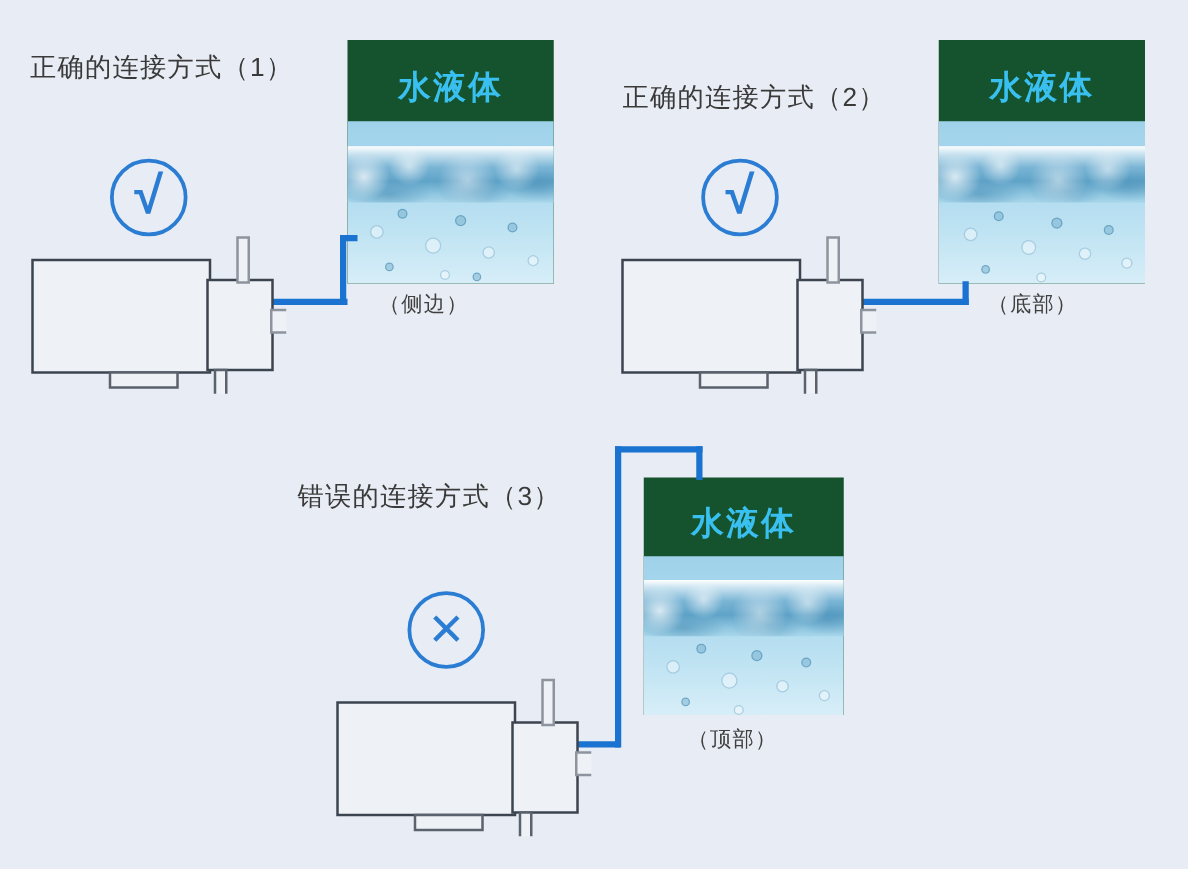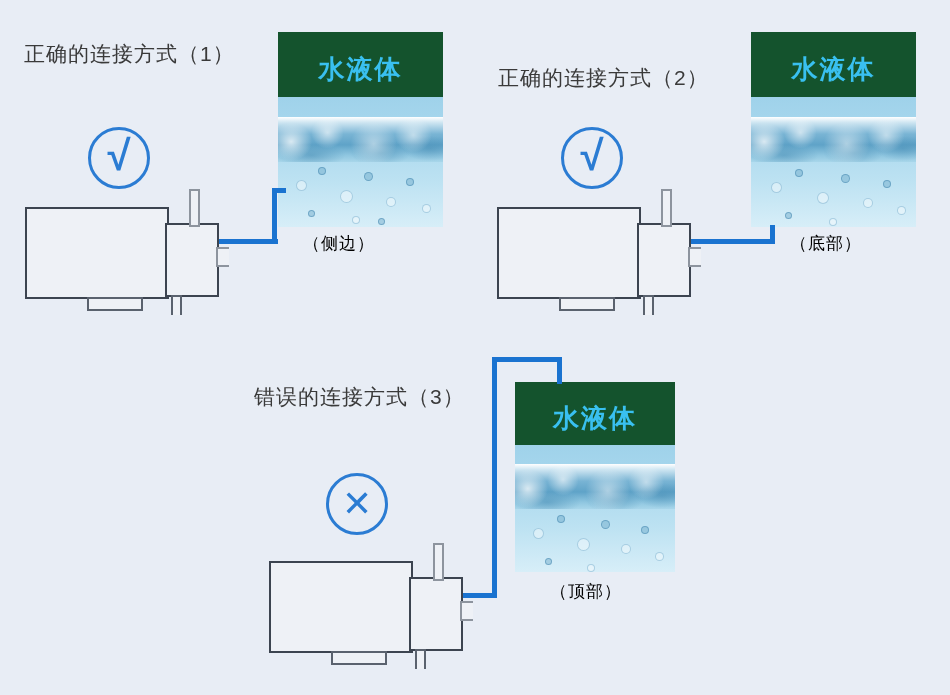--- a/index.html
+++ b/index.html
@@ -16,21 +16,21 @@
   .title{
     position:absolute;
     font-size:21px;
     color:#3a3a3a;
     letter-spacing:1px;
     white-space:nowrap;
   }
   .caption{
     position:absolute;
     font-size:17px;
-    color:#000000;
+    color:#404040;
     letter-spacing:1px;
     white-space:nowrap;
   }
 
   
   .mark{
     position:absolute;
     width:62px;height:62px;
     border:3px solid #2b7cd3;
     border-radius:50%;
@@ -188,21 +188,21 @@
           <rect x="158" y="116" width="9" height="44"></rect>
           <rect x="54" y="136" width="112" height="8"></rect>
           <rect x="54" y="136" width="9" height="28"></rect>
         </g>
       </svg>
     </div>
   </div>
 
   <div class="panel" style="left:238px;top:345px;width:480px;height:350px;">
 
-    <div class="title" style="left:16px;top:38px;">错误的连接方式（3）</div>
+    <div class="title" style="left:0;top:38px;">错误的连接方式（3）</div>
 
     <div class="mark bad" style="left:88px;top:128px;">
       <span class="glyph">✕</span>
     </div>
 
     <div class="tank" style="left:277px;top:37px;width:160px;height:190px;">
       <div class="label">水液体</div>
       <div class="body" style="height:127px;"></div>
       <div class="surface" style="top:82px;height:45px;"></div>
       <div class="bub" style="left:18px;top:146px;width:9px;height:9px;"></div>

